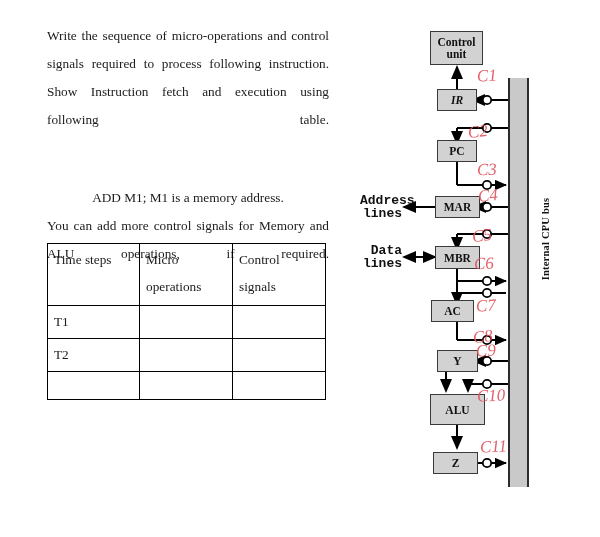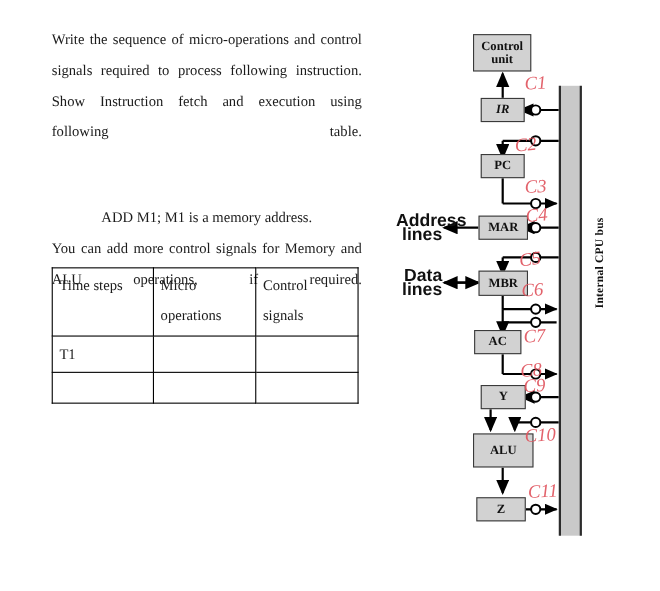--- a/index.html
+++ b/index.html
@@ -79,22 +79,22 @@
     width: 100px; height: 14px;
     transform: rotate(-90deg);
     transform-origin: 50px 7px;
     font-family: "Liberation Serif","DejaVu Serif",serif;
     font-weight: bold; font-size: 10.5px; color:#111;
     text-align: center; letter-spacing: .2px;
     white-space: nowrap;
   }
   .side-label {
     position: absolute;
-    font-family: Liberation Sans, sans-serif;
-    font-weight: bold; font-size: 16px; color:#111;
+    font-family: Liberation Mono, monospace;
+    font-weight: bold; font-size: 13px; color:#111;
     line-height: 13px; text-align: left;
   }
   .ann {
     position: absolute;
     color: #e0555f;
     font-family: "Liberation Serif","DejaVu Serif",serif;
     font-size: 17px;
     font-style: italic;
     font-weight: 400;
     opacity: .92;
@@ -128,20 +128,25 @@
         <span class="cell-l2">Control</span>
         <span class="cell-l2">signals</span>
       </td>
     </tr>
     <tr class="body">
       <td class="c0">T1</td>
       <td class="c1"></td>
       <td class="c2"></td>
     </tr>
     <tr class="body">
+      <td class="c0">T2</td>
+      <td class="c1"></td>
+      <td class="c2"></td>
+    </tr>
+    <tr class="body">
       <td class="c0"></td>
       <td class="c1"></td>
       <td class="c2"></td>
     </tr>
   </tbody>
     </table>
 
   <div id="diagram">
 
     <svg width="600" height="537">

